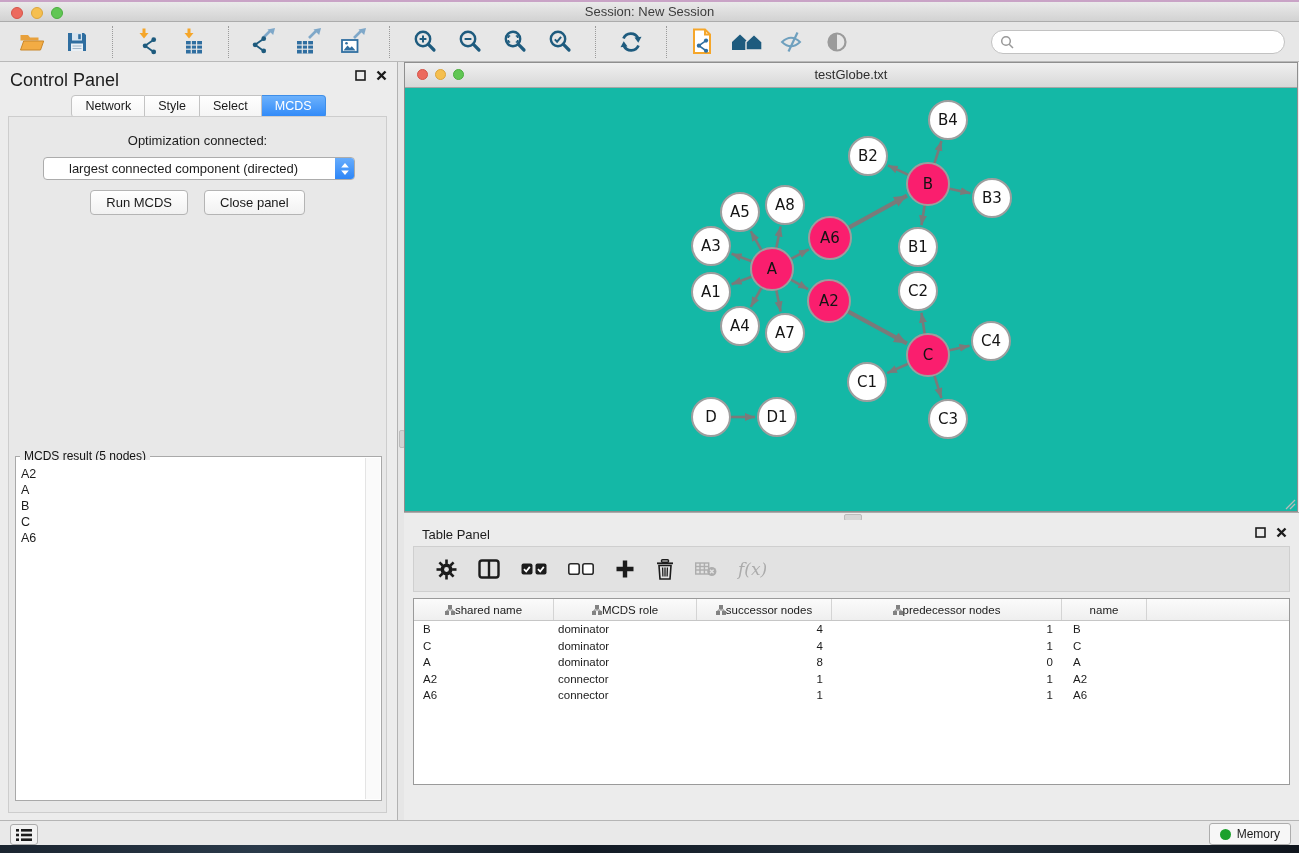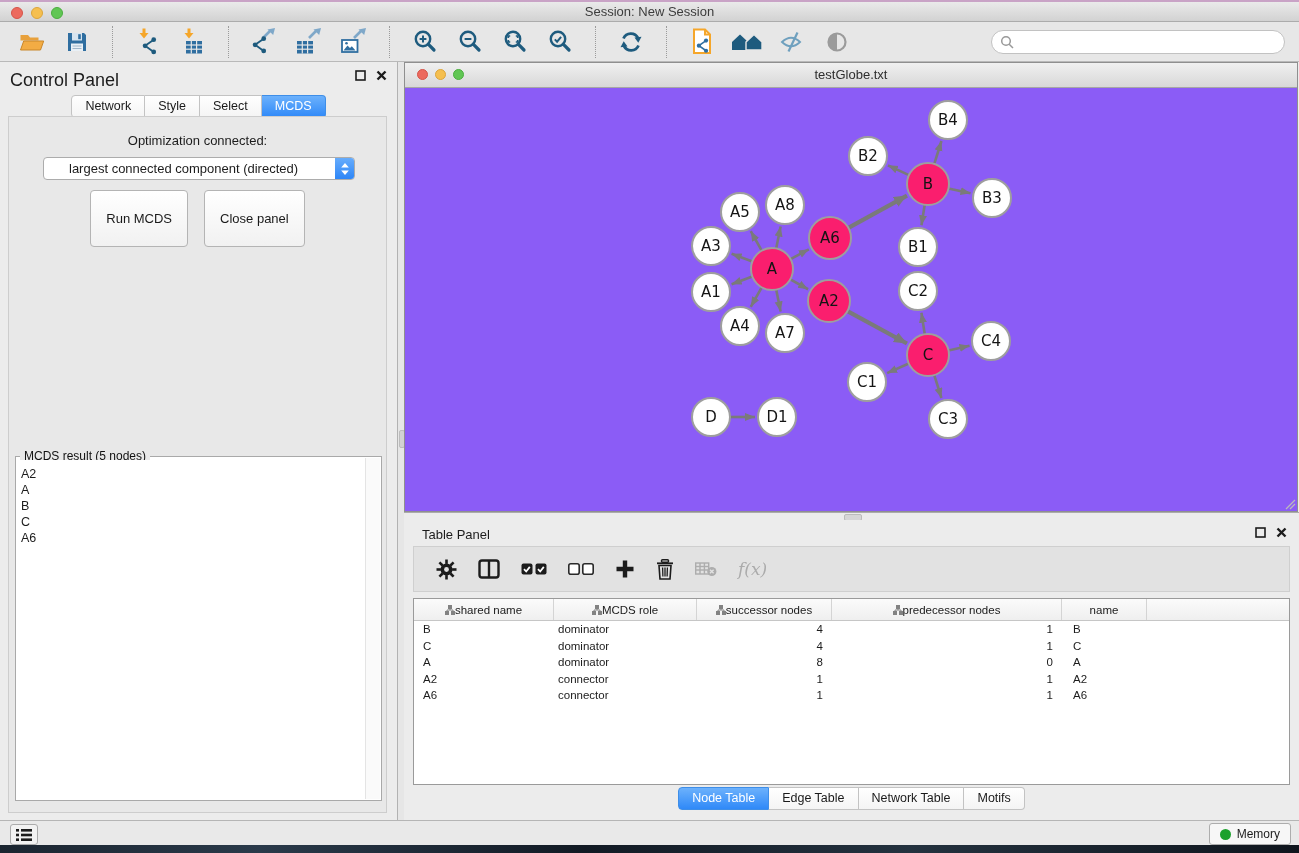--- a/index.html
+++ b/index.html
@@ -36,41 +36,41 @@
   .cp-tabs{position:absolute;left:0;top:33px;width:100%;display:flex;justify-content:center;}
   .cp-body{position:absolute;left:8px;top:54px;width:379px;height:697px;background:#E8E8E8;
     border:1px solid #CDCDCD;box-sizing:border-box;}
   .opt-label{position:absolute;left:0;top:16px;width:100%;text-align:center;font-size:13px;}
   .dropdown{position:absolute;left:34px;top:40px;width:312px;height:23px;background:#fff;
     border:1px solid #ACACAC;border-radius:4px;box-sizing:border-box;display:flex;align-items:center;}
   .dropdown .dd-text{flex:1;font-size:13px;padding-left:25px;white-space:nowrap;}
   .dd-stepper{width:19px;height:21px;border-radius:0 3px 3px 0;background:linear-gradient(#66ACFC,#2E86F7);
     display:flex;align-items:center;justify-content:center;}
   .btn{height:23px;background:linear-gradient(#FFFFFF,#F1F1F1);border:1px solid #B4B4B4;border-radius:4px;
-    font-size:13px;padding:16px 15px;color:#1a1a1a;display:flex;align-items:center;}
+    font-size:13px;padding:0 15px;color:#1a1a1a;display:flex;align-items:center;}
   .cp-buttons{position:absolute;left:0;top:73px;width:100%;display:flex;justify-content:center;gap:16px;}
   .group{position:absolute;left:6px;top:339px;width:365px;height:343px;border:1px solid #A9A9A9;background:#fff;}
   .group-legend{position:absolute;top:-8px;left:4px;background:#E8E8E8;padding:0 4px;font-size:12px;color:#111;}
   .listbox{position:absolute;left:1px;top:3px;right:16px;bottom:1px;background:#fff;overflow:hidden;
     font-size:12.5px;padding-top:6px;}
   .listbox .li{height:16px;line-height:16px;padding-left:4px;}
   .list-scroll{position:absolute;top:1px;right:1px;bottom:1px;width:14px;background:#FAFAFA;border-left:1px solid #E4E4E4;}
   
   .v-splitter{position:absolute;left:397px;top:62px;width:7px;height:758px;background:#E6E6E6;
     border-left:1px solid #B2B2B2;box-sizing:border-box;}
   .v-grip{position:absolute;left:1px;top:368px;width:4px;height:16px;background:#D2D2D2;border:1px solid #BCBCBC;border-radius:2px;}
   
   .right{position:absolute;left:404px;top:62px;width:895px;height:758px;}
   .netwin{position:absolute;left:0;top:0;width:894px;height:450px;border:1px solid #8F8F8F;
     background:#fff;box-sizing:border-box;}
   .net-titlebar{position:relative;height:24px;background:linear-gradient(#F0F0F0,#D8D8D8);border-bottom:1px solid #A6A6A6;}
   .net-titlebar .tl-group{left:12px;top:6px;gap:7px;}
   .net-titlebar .tl{width:11px;height:11px;}
   .net-title{text-align:center;font-size:13px;line-height:23px;color:#2e2e2e;}
-  .net-canvas{position:absolute;left:0;top:25px;width:892px;height:423px;background:#8b5cf6;}
+  .net-canvas{position:absolute;left:0;top:25px;width:892px;height:423px;background:#14b8a6;}
   .resize-grip{position:absolute;right:1px;bottom:1px;width:12px;height:12px;}
   .h-splitter{position:absolute;left:0;top:450px;width:895px;height:8px;background:#ECECEC;border-top:1px solid #ABABAB;box-sizing:border-box;}
   .h-grip{position:absolute;left:440px;top:1px;width:16px;height:5px;background:#D6D6D6;border:1px solid #BBBBBB;border-radius:2px;}
   
   .table-panel{position:absolute;left:0;top:458px;width:895px;height:300px;background:#ECECEC;}
   .tp-title{position:absolute;left:18px;top:7px;font-size:13px;}
   .tp-controls{position:absolute;right:12px;top:7px;display:flex;gap:10px;align-items:center;}
   .tp-toolbar{position:absolute;left:9px;top:26px;width:877px;height:46px;background:#E2E2E2;
     border:1px solid #CFCFCF;box-sizing:border-box;display:flex;align-items:center;gap:21px;padding-left:22px;}
   .fx{font-family:"DejaVu Serif","Liberation Serif",serif;font-style:italic;font-size:17px;color:#ABABAB;}
@@ -610,28 +610,20 @@
             </div>
             <div class="trow">
               <div class="td c0">A6</div>
               <div class="td c1">connector</div>
               <div class="td c2">1</div>
               <div class="td c3">1</div>
               <div class="td c4">A6</div>
             </div>
           </div>
       </div>
-      <div class="tp-tabs">
-        <div class="seg">
-          <div class="tab selected">Node Table</div>
-          <div class="tab">Edge Table</div>
-          <div class="tab">Network Table</div>
-          <div class="tab">Motifs</div>
-        </div>
-      </div>
     </div>
   </div>
 
   <div class="statusbar">
     <div class="status-btn">
       <svg width="16" height="14" viewBox="0 0 16 14" fill="#1c1c1c">
         <rect x="0" y="1" width="3" height="2.6"></rect>
           <rect x="5" y="1" width="11" height="2.6"></rect>
         <rect x="0" y="5.7" width="3" height="2.6"></rect>
           <rect x="5" y="5.7" width="11" height="2.6"></rect>

